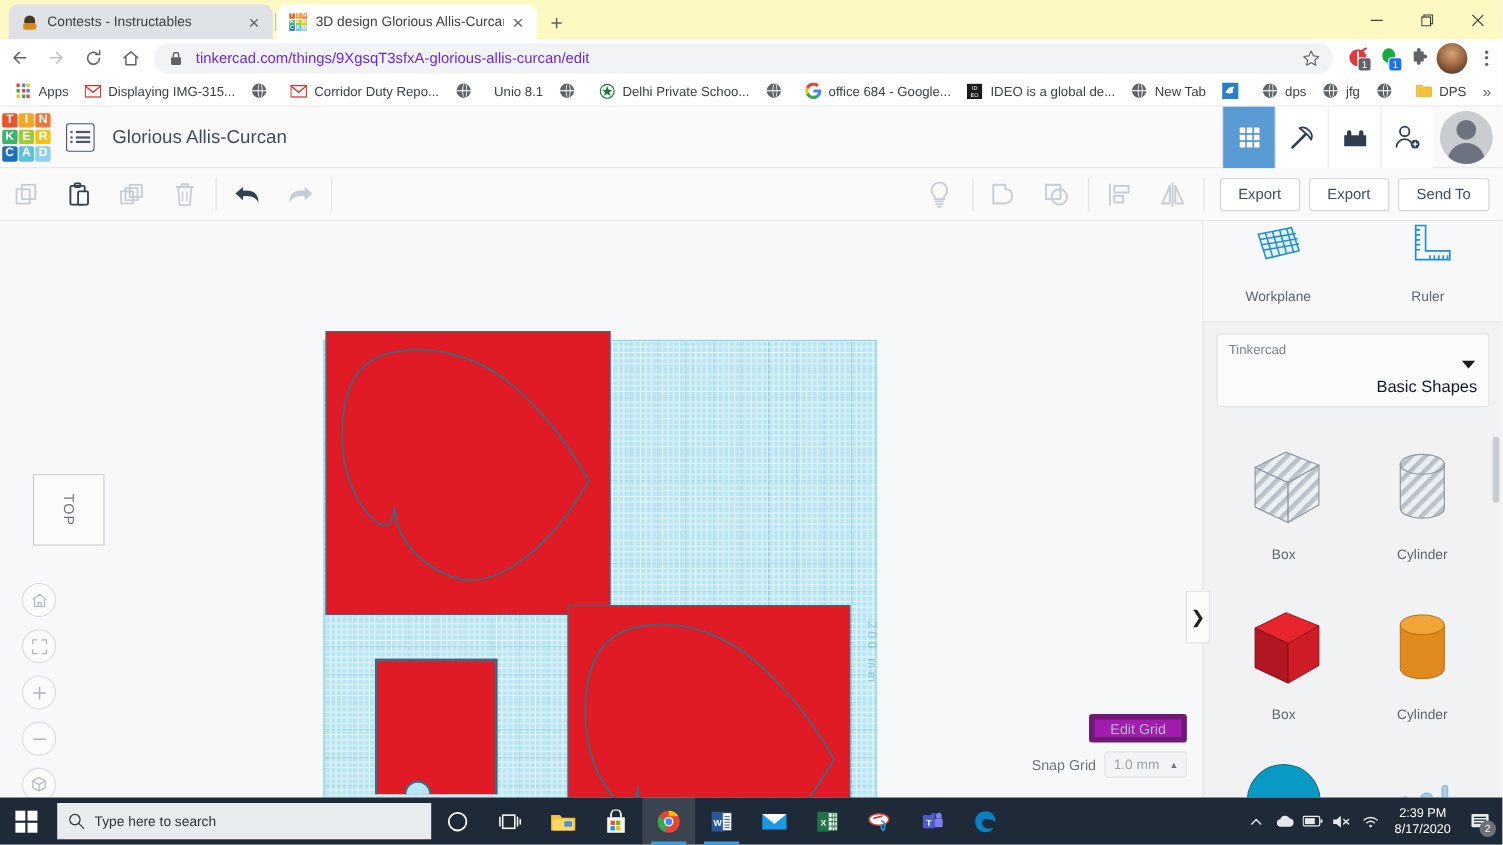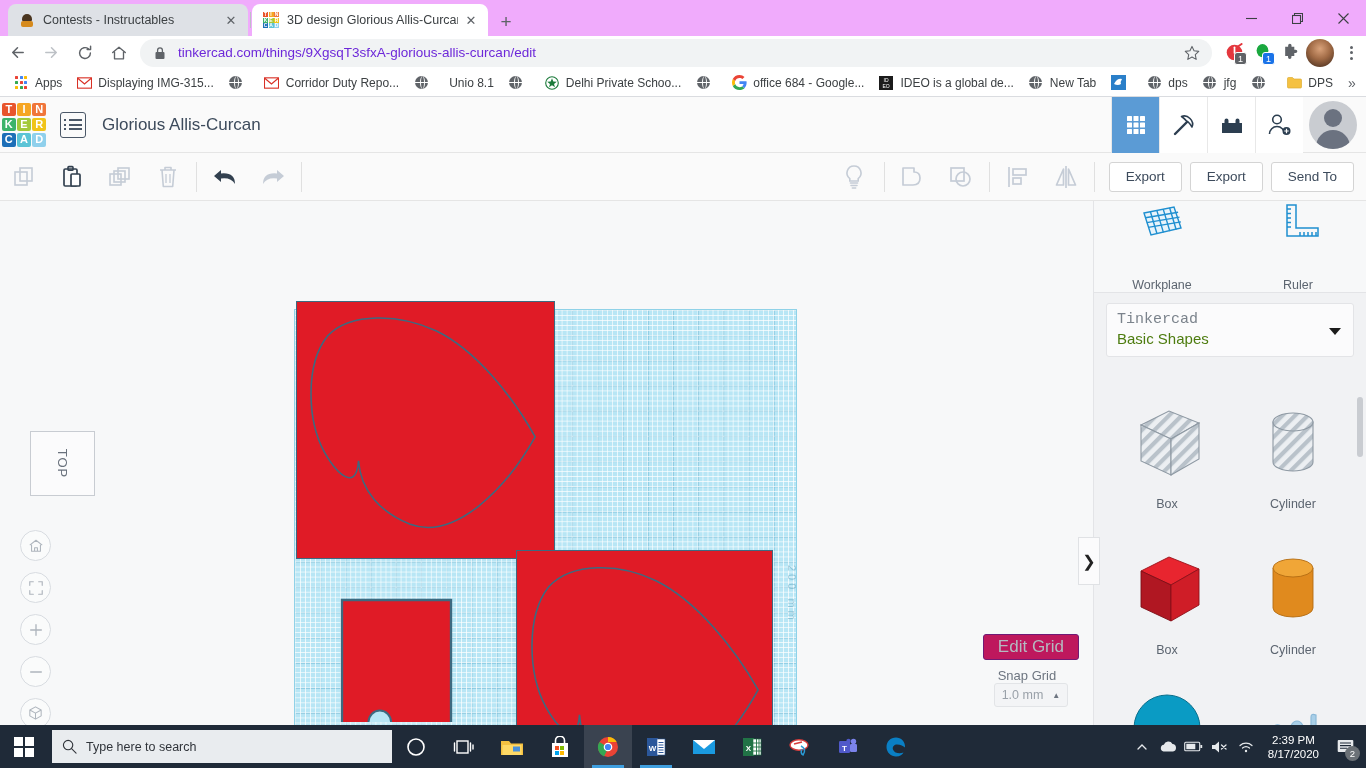--- a/index.html
+++ b/index.html
@@ -7,21 +7,21 @@
   body {
     font-family: "Liberation Sans", sans-serif;
     background:#ffffff;
     -webkit-font-smoothing: antialiased;
   }
   .screen { position:relative; width:1366px; height:768px; }
 
   
   .chrome-tabstrip {
     position:absolute; left:0; top:0; width:1366px; height:36px;
-    background:#f0abfc;
+    background:#fef9c3;
     padding-left:20px;
   }
   .tab {
     position:absolute; top:4px; height:32px;
     border-radius:8px 8px 0 0;
     display:flex; align-items:center; padding:0 8px 0 11px;
     font-size:12.5px; color:#3c4043;
   }
   .tab.inactive { background:#dee1e6; }
   .tab.active { background:#ffffff; }
@@ -213,24 +213,24 @@
   }
   .vc-btn {
     position:absolute; left:20px; width:31px; height:31px; border-radius:50%;
     border:1px solid #d8dce1; background:rgba(255,255,255,.4);
     display:flex; align-items:center; justify-content:center; color:#aeb5bd;
   }
 
   .grid-controls { position:absolute; right:14px; bottom:18px; text-align:right; }
   .edit-grid-btn {
     display:inline-flex; align-items:center; justify-content:center;
-    height:26px; padding:0 14px; border:1px solid #701a75; border-radius:3px;
-    background:#be185d; color:#b4bac1; font-size:17px;
-  }
-  .snap-row { display:flex; align-items:center; justify-content:flex-end; margin-top:8px;flex-direction:column; }
+    height:26px; padding:0 14px; border:5px solid #701a75; border-radius:3px;
+    background:#a21caf; color:#b4bac1; font-size:13px;
+  }
+  .snap-row { display:flex; align-items:center; justify-content:flex-end; margin-top:8px; }
   .snap-label { font-size:13px; color:#6d7580; margin-right:8px; }
   .snap-select {
     display:flex; align-items:center; height:24px; padding:0 7px;
     border:1px solid #e2e4e7; border-radius:3px; background:#f3f4f6;
     font-size:12.5px; color:#9aa1a9;
   }
   .snap-select .caret { margin-left:9px; font-size:8px; color:#6d7580; }
 
   .panel-toggle {
     position:absolute; left:1078px; top:440px; width:22px; height:48px;
@@ -238,29 +238,29 @@
     display:flex; align-items:center; justify-content:center;
     font-size:16px; color:#222; z-index:5;
   }
 
   
   .rpanel {
     position:absolute; left:1093px; top:104px; width:273px; height:524px;
     background:#f1f2f4; border-left:1px solid #e3e4e7;
   }
   .rp-tools { display:flex; height:92px; border-bottom:1px solid #e3e4e7; background:#f7f8f9; }
-  .rp-tool { flex:1 1 50%; display:flex; flex-direction:column; align-items:center; justify-content:space-between; gap:6px; }
+  .rp-tool { flex:1 1 50%; display:flex; flex-direction:column; align-items:center; justify-content:flex-start; gap:22px; }
   .rp-tool span { font-size:12.5px; color:#5c6570; }
   .rp-select-wrap { padding:10px 12px 0 12px; }
   .rp-select {
     background:#fbfbfc; border:1px solid #e3e4e7; border-radius:3px;
     padding:7px 10px 9px 10px; position:relative;
   }
-  .rp-select .sub { font-size:15px; color:#7b838c;font-family:Liberation Mono, monospace; }
-  .rp-select .main { font-size:15px; color:#4d7c0f; margin-top:2px; }
+  .rp-select .sub { font-size:12px; color:#7b838c; }
+  .rp-select .main { font-size:15px; color:#0f172a; margin-top:18px;text-align:right; }
   .rp-select .caret {
     position:absolute; right:12px; top:24px;
     width:0;height:0;border-left:6px solid transparent;border-right:6px solid transparent;border-top:7px solid #1b1b1b;
   }
   .rp-grid {
     position:absolute; left:0; top:186px; width:273px; height:338px;
     padding:12px 10px 0 10px; overflow:hidden;
   }
   .shape-row { display:flex; }
   .shape-cell { width:126px; display:flex; flex-direction:column; align-items:center; }

